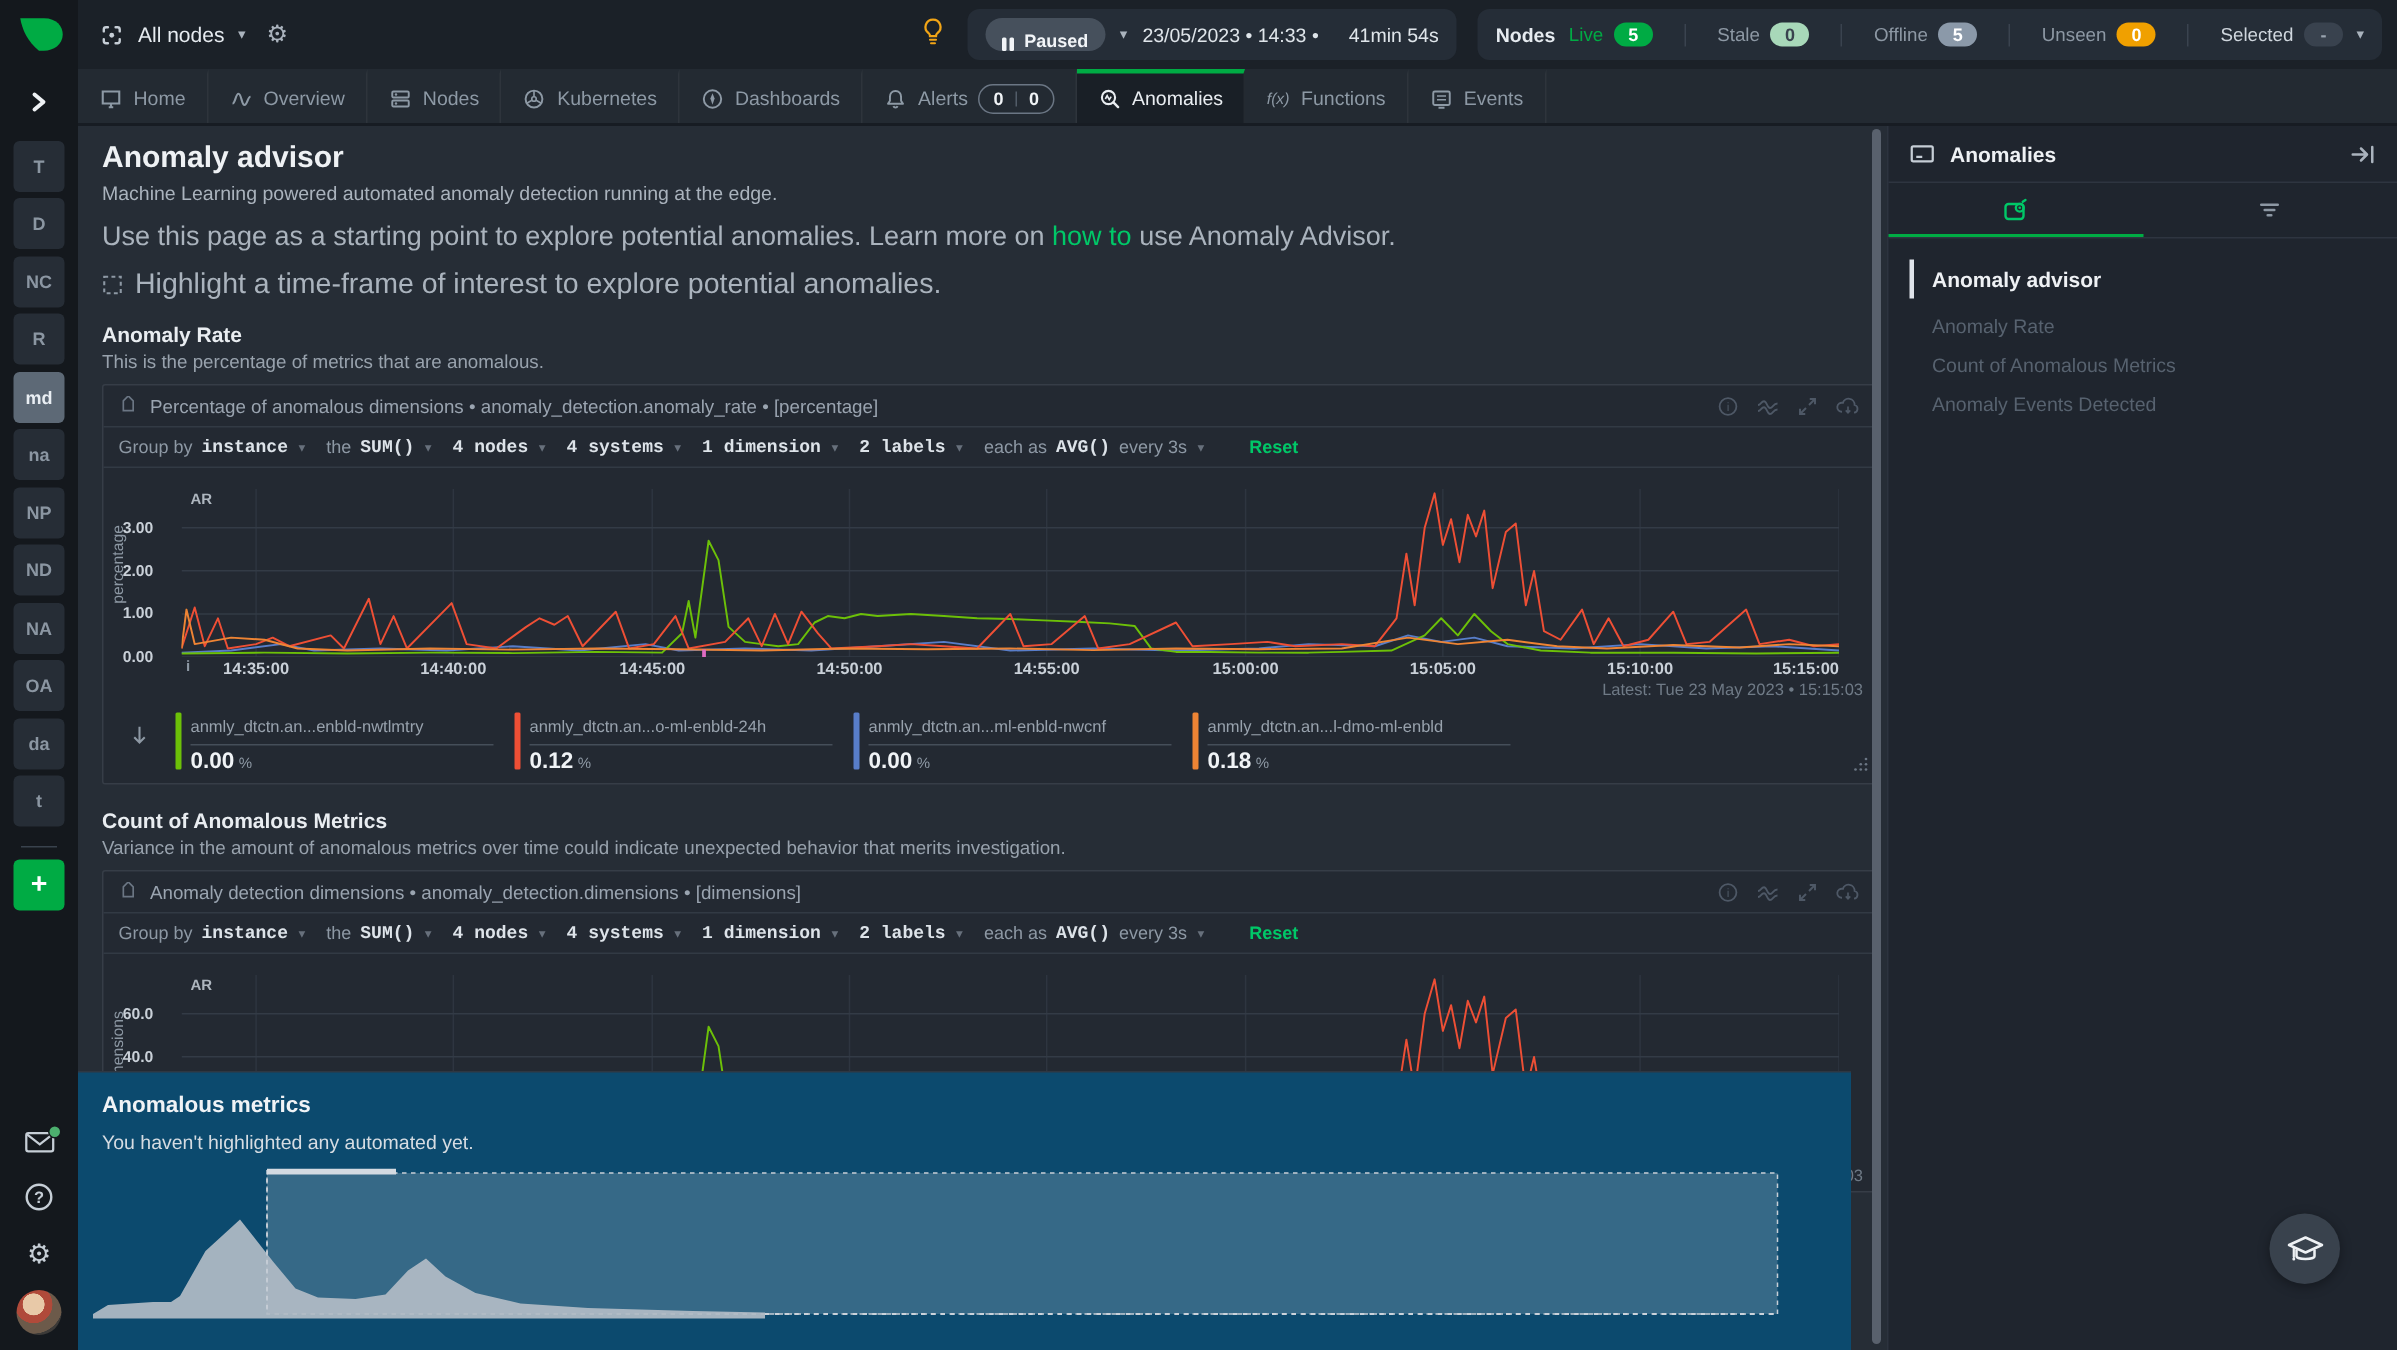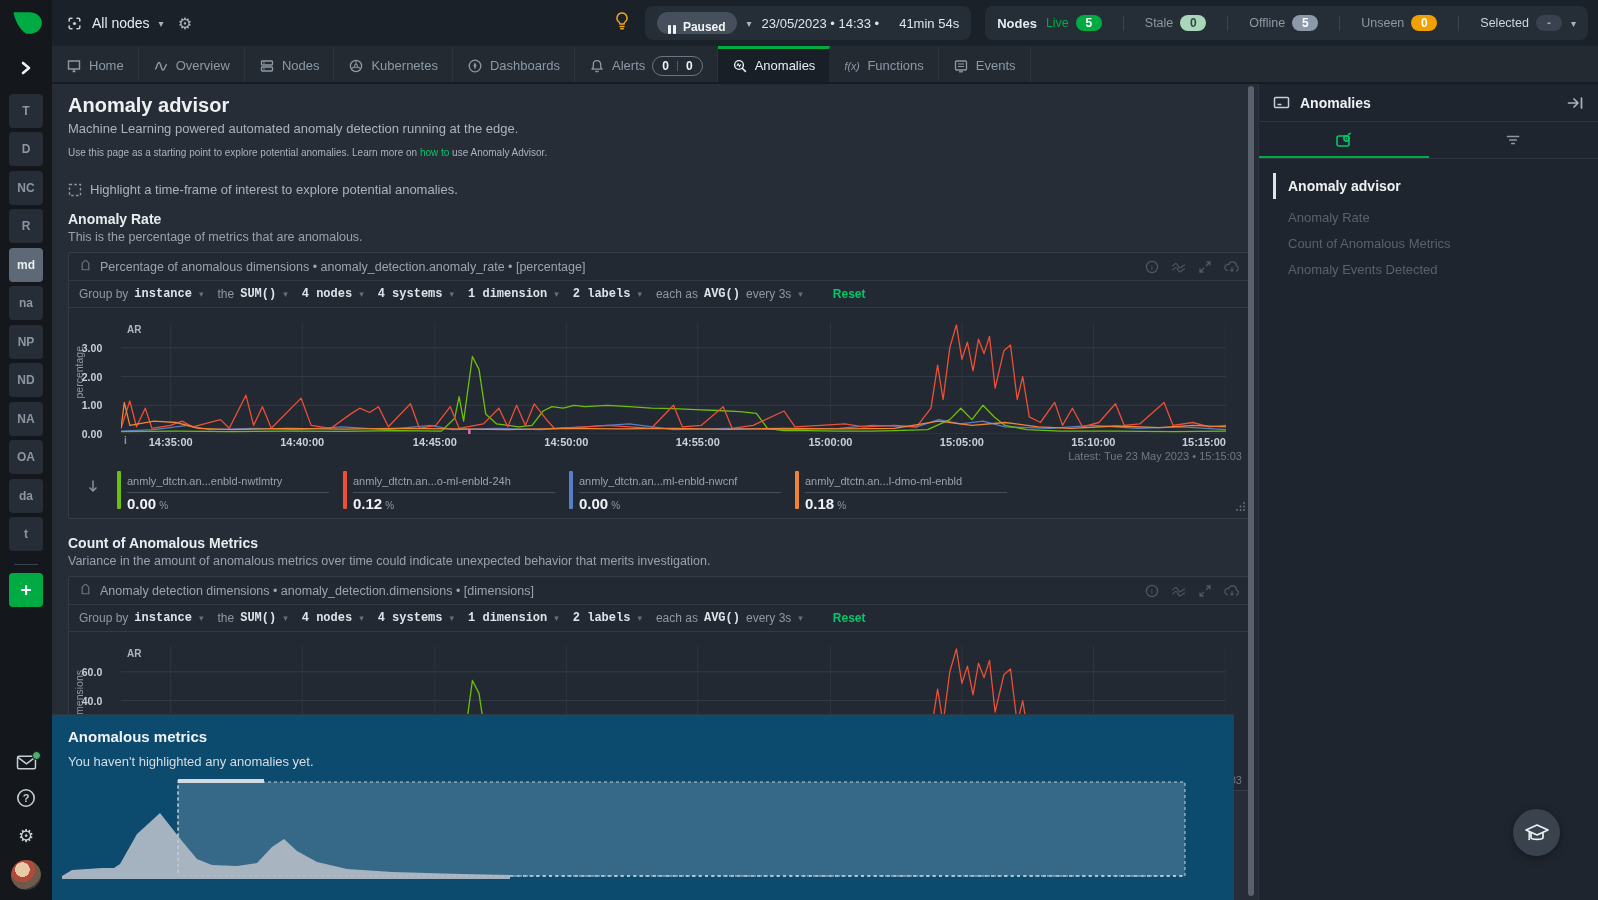--- a/index.html
+++ b/index.html
@@ -43,23 +43,23 @@
   .tab{display:flex;align-items:center;gap:7px;padding:0 14px;font-size:13px;color:#8d99a5;border-right:1px solid rgba(255,255,255,0.05);cursor:pointer;border-top:3px solid transparent;}
   .tab svg{flex:none;}
   .tab.active{background:#191f26;color:#e9edf1;border-top:3px solid #00ab44;}
   .alerts-pill{display:inline-flex;align-items:center;border:1.5px solid #6b7684;border-radius:11px;height:20px;padding:0 9px;gap:8px;color:#f0f3f6;font-weight:700;font-size:12px;}
   .alerts-pill .pdiv{width:1px;height:10px;background:#525c68;}
 
   
   .content{position:absolute;left:52px;top:84px;width:1206px;bottom:0;background:#262d36;padding:8px 0 0 16px;overflow:hidden;}
   h1.page-title{margin:2px 0 4px;font-size:20px;color:#eef1f4;}
   p.page-sub{margin:0 0 11px;font-size:13px;color:#aab3bd;}
-  p.intro{margin:0 0 24px;font-size:10px;color:#aab3bd;}
+  p.intro{margin:0 0 11px;font-size:18px;color:#aab3bd;}
   p.intro a{color:#00c868;text-decoration:none;cursor:pointer;}
-  p.hint{margin:0 0 14px;font-size:13px;color:#aab3bd;display:flex;align-items:flex-end;gap:8px;}
+  p.hint{margin:0 0 14px;font-size:19px;color:#aab3bd;display:flex;align-items:center;gap:8px;}
   h2.sec-title{margin:0 0 3px;font-size:14px;color:#e9edf1;}
   p.sec-desc{margin:0 0 8px;font-size:12.5px;color:#98a2ad;}
 
   .chart-card{width:1183px;background:#232932;border:1px solid #363d47;border-radius:2px;margin-bottom:16px;}
   .chart-header{height:28px;display:flex;align-items:center;padding:0 10px;gap:8px;border-bottom:1px solid #323a44;color:#9aa4b0;font-size:12.5px;}
   .chart-header .htitle{white-space:nowrap;overflow:hidden;}
   .hicons{margin-left:auto;display:flex;gap:12px;color:#4e5866;}
   .hicons span{cursor:pointer;display:flex;}
   .chart-toolbar{height:27px;display:flex;align-items:center;padding:0 10px;gap:6px;border-bottom:1px solid #323a44;font-size:12px;color:#8d98a4;white-space:nowrap;}
   .chart-toolbar .btxt{color:#dde3e9;font-weight:700;font-family:Liberation Mono, monospace;}
@@ -533,21 +533,21 @@
               <span style="left: 1157px; transform: translateX(-100%);">15:15:00</span>
             </div>
           </div>
           <div class="latest-row">Latest: Tue 23 May 2023 • 15:15:03</div>
         </div>
     </section>
   </main>
 
   <div class="bottom-panel">
     <h3 class="bp-title">Anomalous metrics</h3>
-    <p class="bp-msg">You haven't highlighted any anomalies yet.</p>
+    <p class="bp-msg">You haven't highlighted any automated yet.</p>
     <svg class="bp-illu" width="1150" height="104" viewBox="0 0 1150 104">
       <rect x="116" y="3" width="1007" height="94" fill="rgba(223,229,236,0.20)" stroke="#c7ced6" stroke-width="1" stroke-dasharray="3 3"></rect>
       <polygon fill="#b2bcc6" opacity="0.92" points="0,97 10,91 40,89 52,89 58,85 75,55 98,34 120,62 135,80 150,86 175,87 195,84 210,68 222,60 235,72 255,83 285,90 330,93 400,95 448,96 448,100 0,100"></polygon>
       <line x1="448" y1="97" x2="1123" y2="97" stroke="#cbd2da" stroke-width="1.4" stroke-dasharray="3 3.5"></line>
       <line x1="116" y1="1" x2="116" y2="97" stroke="#cbd2da" stroke-width="1" stroke-dasharray="3 3"></line>
       <rect x="116" y="0" width="86" height="4" fill="#d4dae1"></rect>
     </svg>
   </div>
 
   <div class="vscroll">

